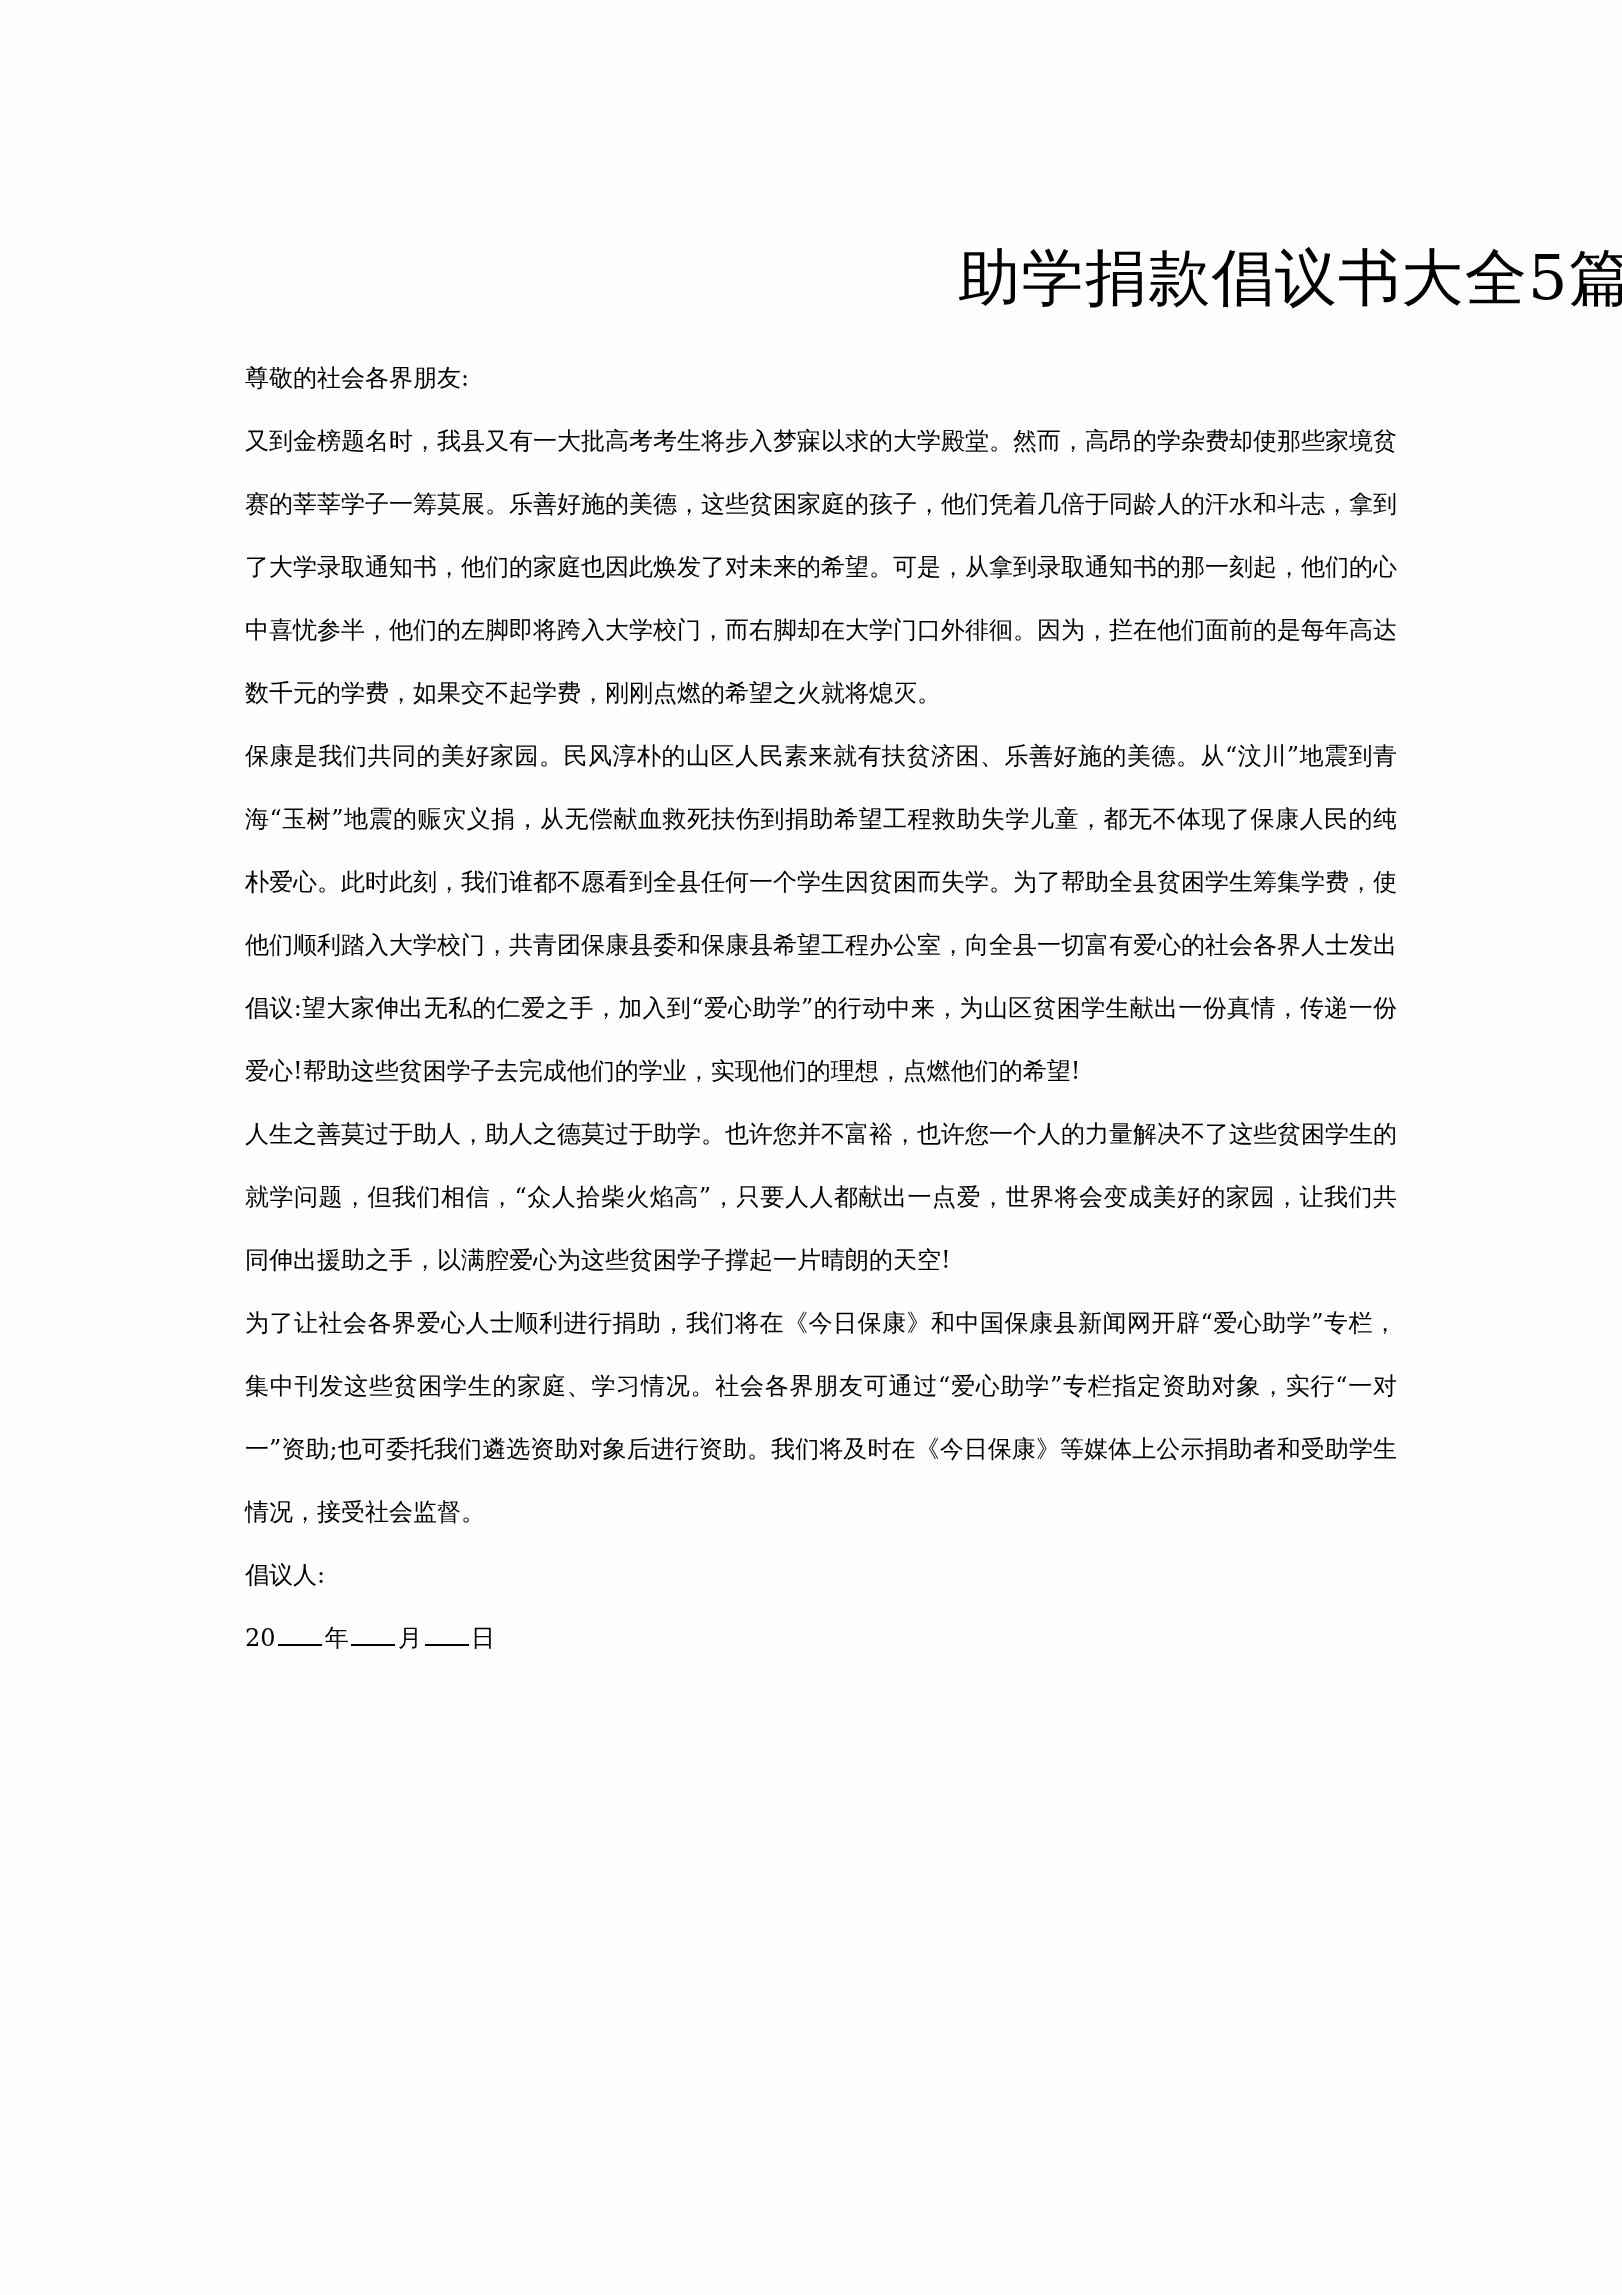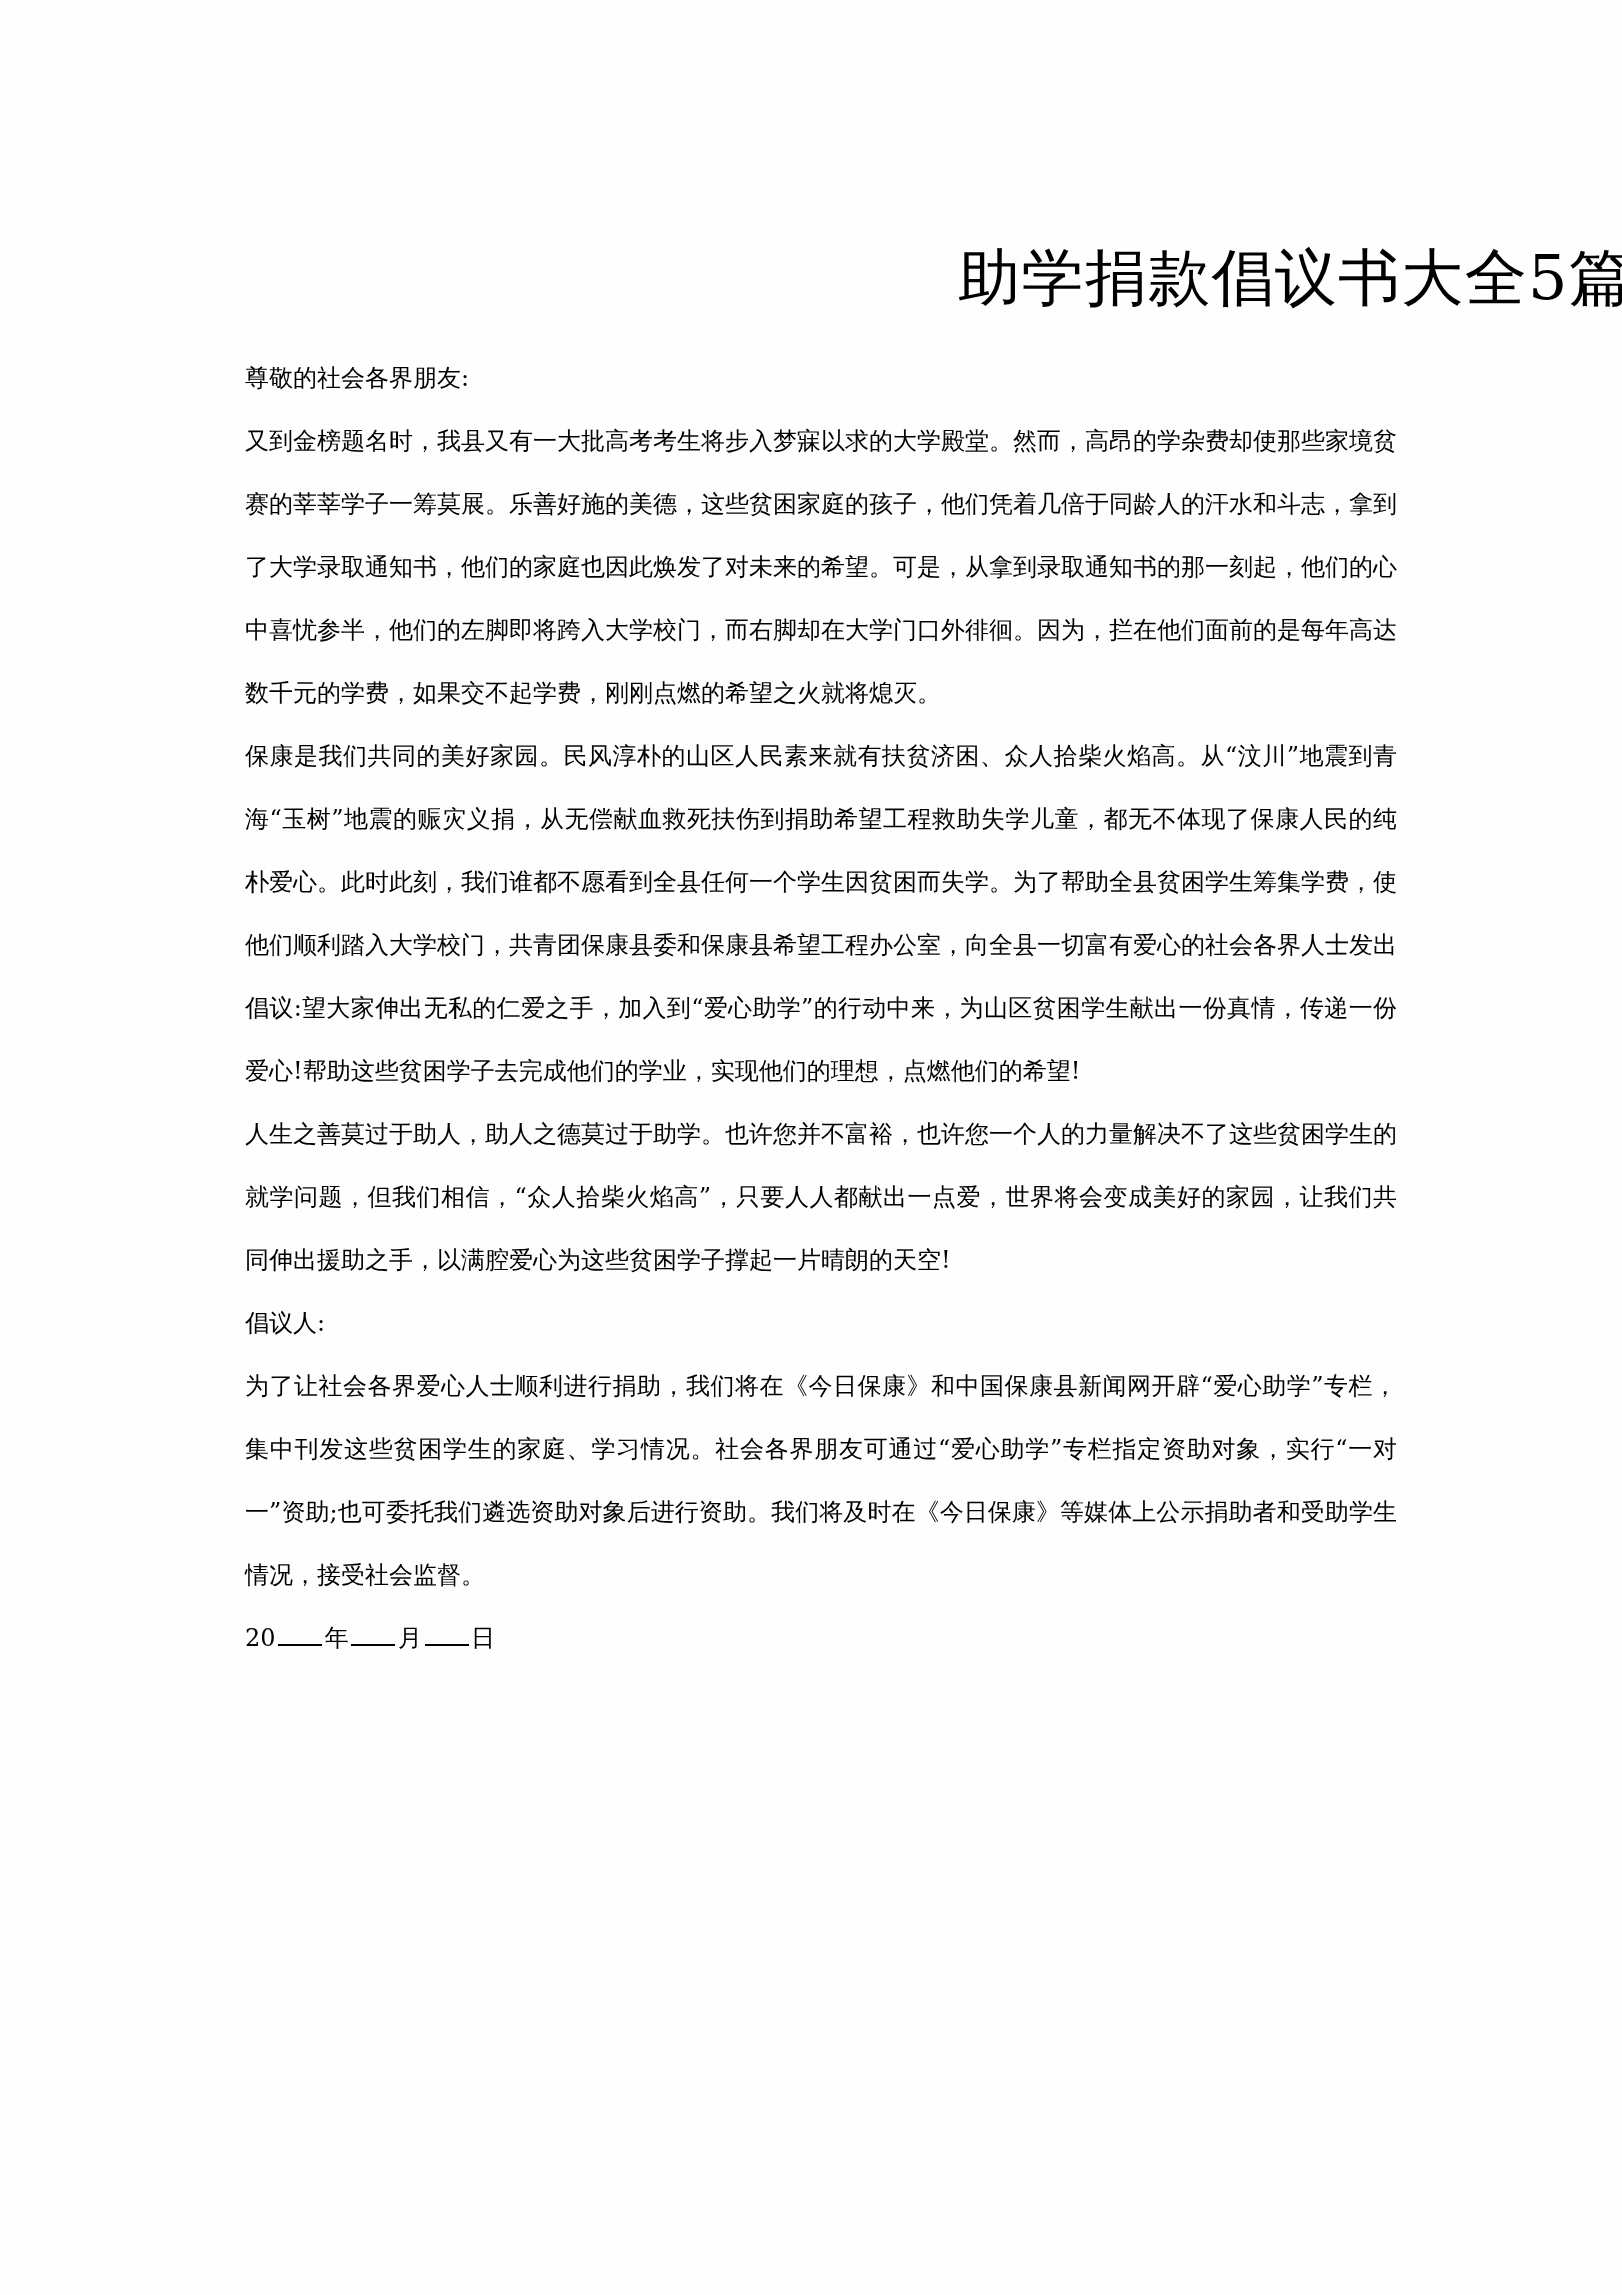--- a/index.html
+++ b/index.html
@@ -60,22 +60,22 @@
   </style>
 </head>
 <body>
 
 <div class="page">
   <h1 class="title">助学捐款倡议书大全5篇</h1>
 
   <div class="body-text">
     <p class="para">尊敬的社会各界朋友:</p>
     <p class="para">又到金榜题名时，我县又有一大批高考考生将步入梦寐以求的大学殿堂。然而，高昂的学杂费却使那些家境贫赛的莘莘学子一筹莫展。乐善好施的美德，这些贫困家庭的孩子，他们凭着几倍于同龄人的汗水和斗志，拿到了大学录取通知书，他们的家庭也因此焕发了对未来的希望。可是，从拿到录取通知书的那一刻起，他们的心中喜忧参半，他们的左脚即将跨入大学校门，而右脚却在大学门口外徘徊。因为，拦在他们面前的是每年高达数千元的学费，如果交不起学费，刚刚点燃的希望之火就将熄灭。</p>
-    <p class="para">保康是我们共同的美好家园。民风淳朴的山区人民素来就有扶贫济困、众人拾柴火焰高。从“汶川”地震到青海“玉树”地震的赈灾义捐，从无偿献血救死扶伤到捐助希望工程救助失学儿童，都无不体现了保康人民的纯朴爱心。此时此刻，我们谁都不愿看到全县任何一个学生因贫困而失学。为了帮助全县贫困学生筹集学费，使他们顺利踏入大学校门，共青团保康县委和保康县希望工程办公室，向全县一切富有爱心的社会各界人士发出倡议:望大家伸出无私的仁爱之手，加入到“爱心助学”的行动中来，为山区贫困学生献出一份真情，传递一份爱心!帮助这些贫困学子去完成他们的学业，实现他们的理想，点燃他们的希望!</p>
+    <p class="para">保康是我们共同的美好家园。民风淳朴的山区人民素来就有扶贫济困、乐善好施的美德。从“汶川”地震到青海“玉树”地震的赈灾义捐，从无偿献血救死扶伤到捐助希望工程救助失学儿童，都无不体现了保康人民的纯朴爱心。此时此刻，我们谁都不愿看到全县任何一个学生因贫困而失学。为了帮助全县贫困学生筹集学费，使他们顺利踏入大学校门，共青团保康县委和保康县希望工程办公室，向全县一切富有爱心的社会各界人士发出倡议:望大家伸出无私的仁爱之手，加入到“爱心助学”的行动中来，为山区贫困学生献出一份真情，传递一份爱心!帮助这些贫困学子去完成他们的学业，实现他们的理想，点燃他们的希望!</p>
     <p class="para">人生之善莫过于助人，助人之德莫过于助学。也许您并不富裕，也许您一个人的力量解决不了这些贫困学生的就学问题，但我们相信，“众人拾柴火焰高”，只要人人都献出一点爱，世界将会变成美好的家园，让我们共同伸出援助之手，以满腔爱心为这些贫困学子撑起一片晴朗的天空!</p>
+    <p class="para">为了让社会各界爱心人士顺利进行捐助，我们将在《今日保康》和中国保康县新闻网开辟“爱心助学”专栏，集中刊发这些贫困学生的家庭、学习情况。社会各界朋友可通过“爱心助学”专栏指定资助对象，实行“一对一”资助;也可委托我们遴选资助对象后进行资助。我们将及时在《今日保康》等媒体上公示捐助者和受助学生情况，接受社会监督。</p>
     <p class="para">倡议人:</p>
-    <p class="para">为了让社会各界爱心人士顺利进行捐助，我们将在《今日保康》和中国保康县新闻网开辟“爱心助学”专栏，集中刊发这些贫困学生的家庭、学习情况。社会各界朋友可通过“爱心助学”专栏指定资助对象，实行“一对一”资助;也可委托我们遴选资助对象后进行资助。我们将及时在《今日保康》等媒体上公示捐助者和受助学生情况，接受社会监督。</p>
     <p class="para">
       <span>20</span><span class="blank"></span><span>年</span><span class="blank"></span><span>月</span><span class="blank"></span><span>日</span>
     </p>
   </div>
 </div>
 
 
 </body></html>

